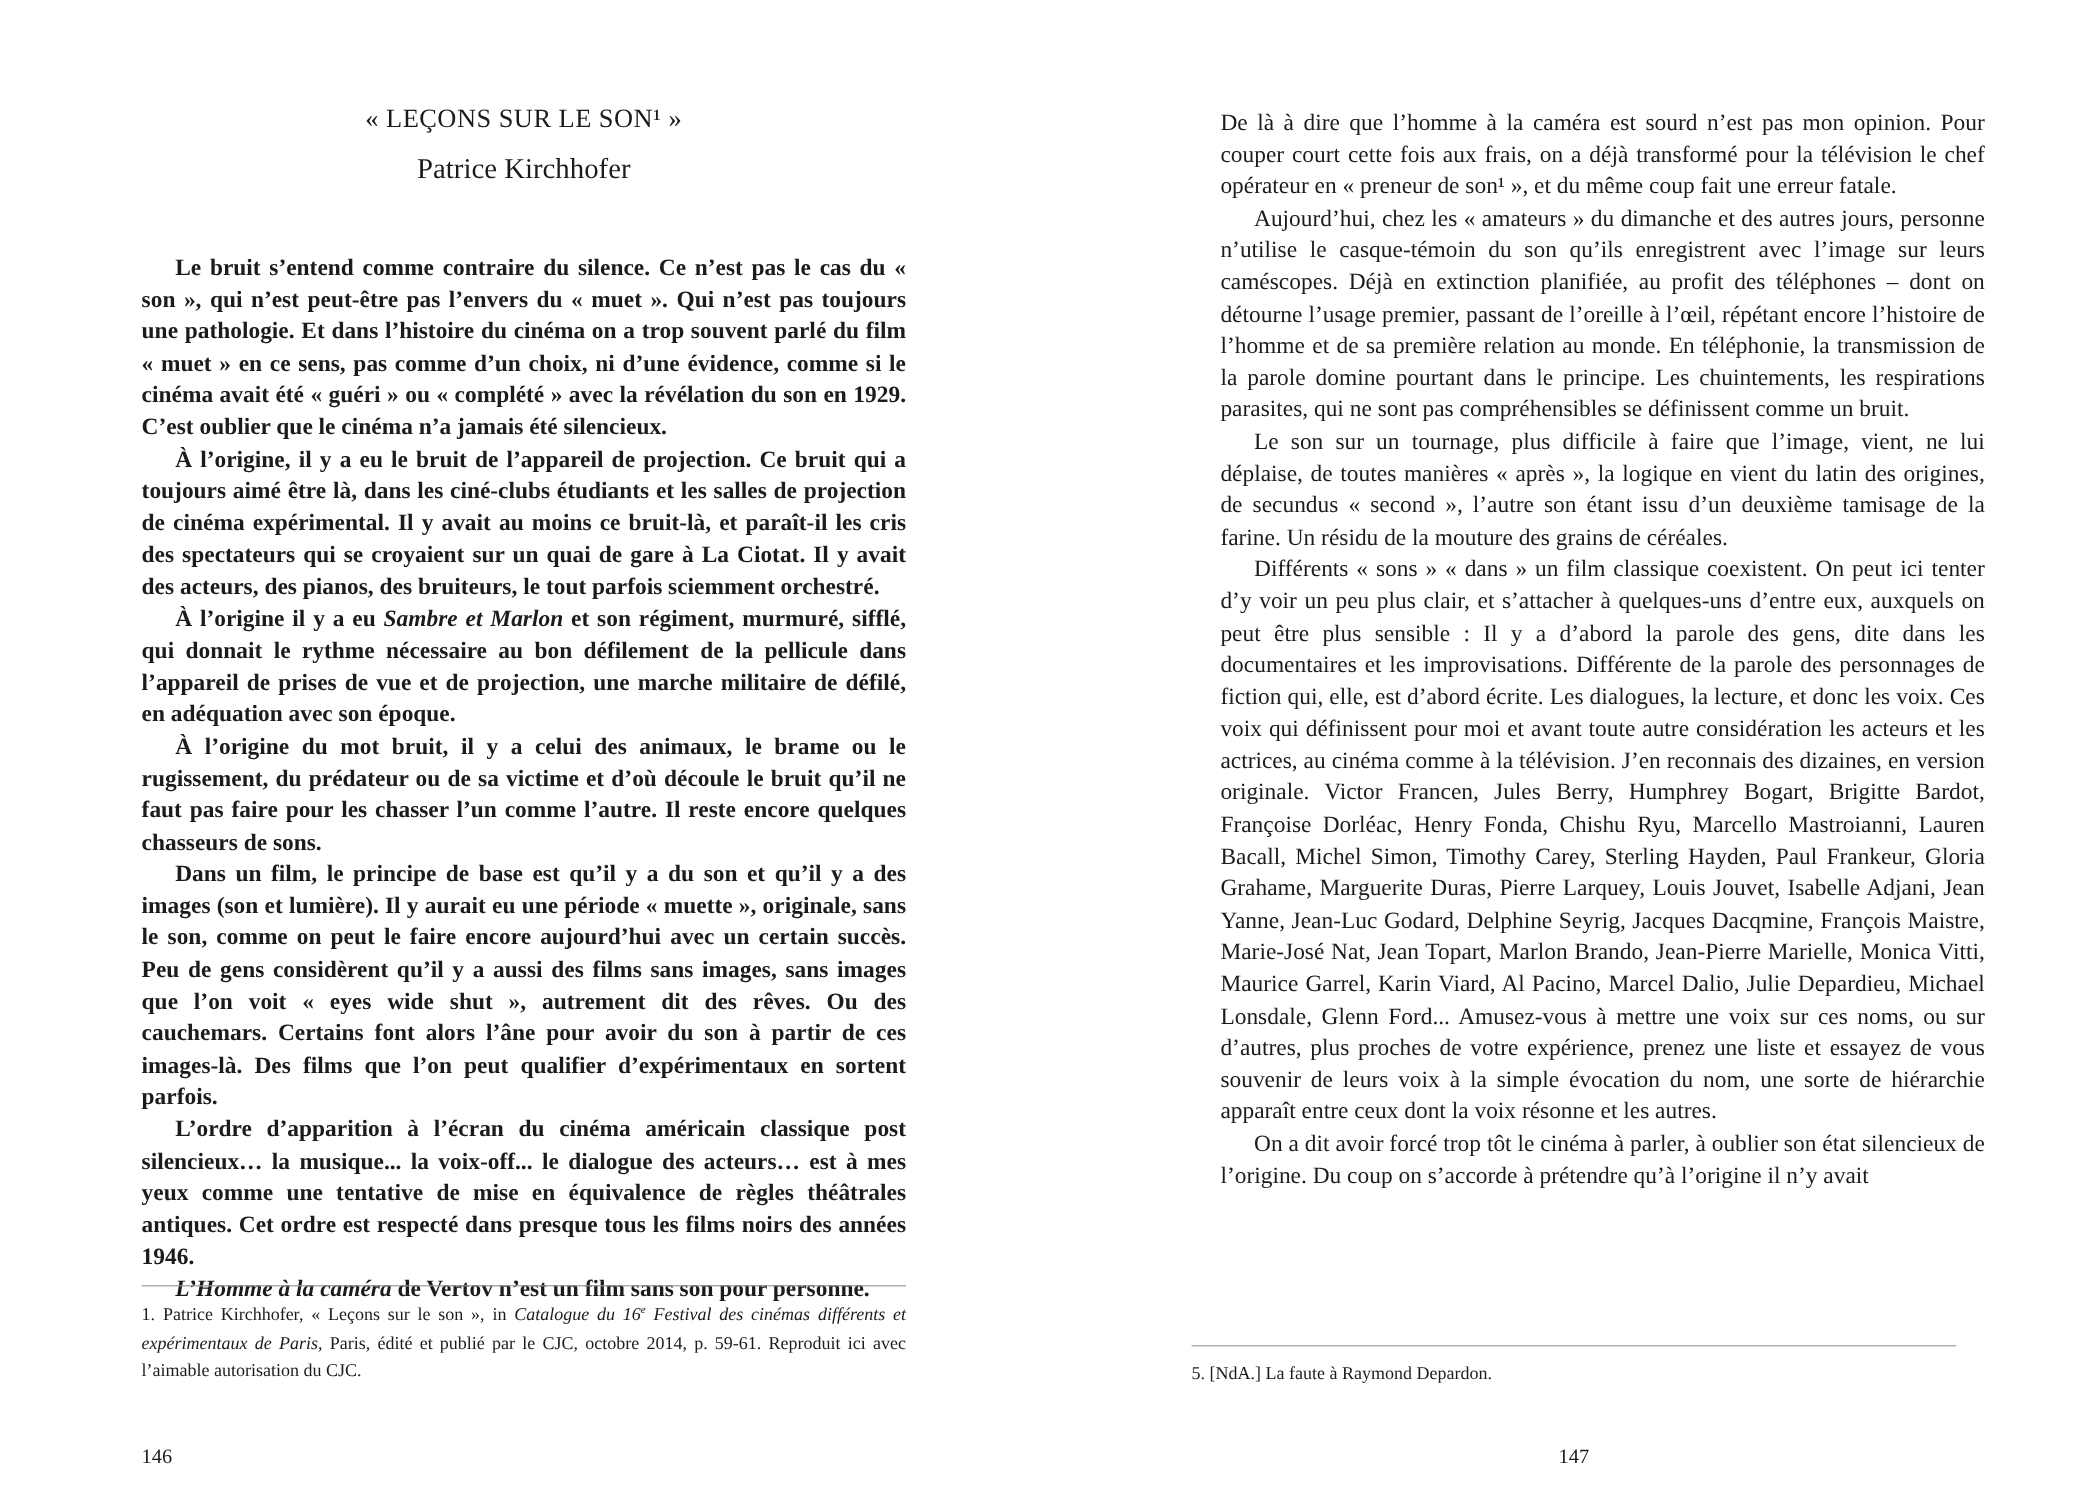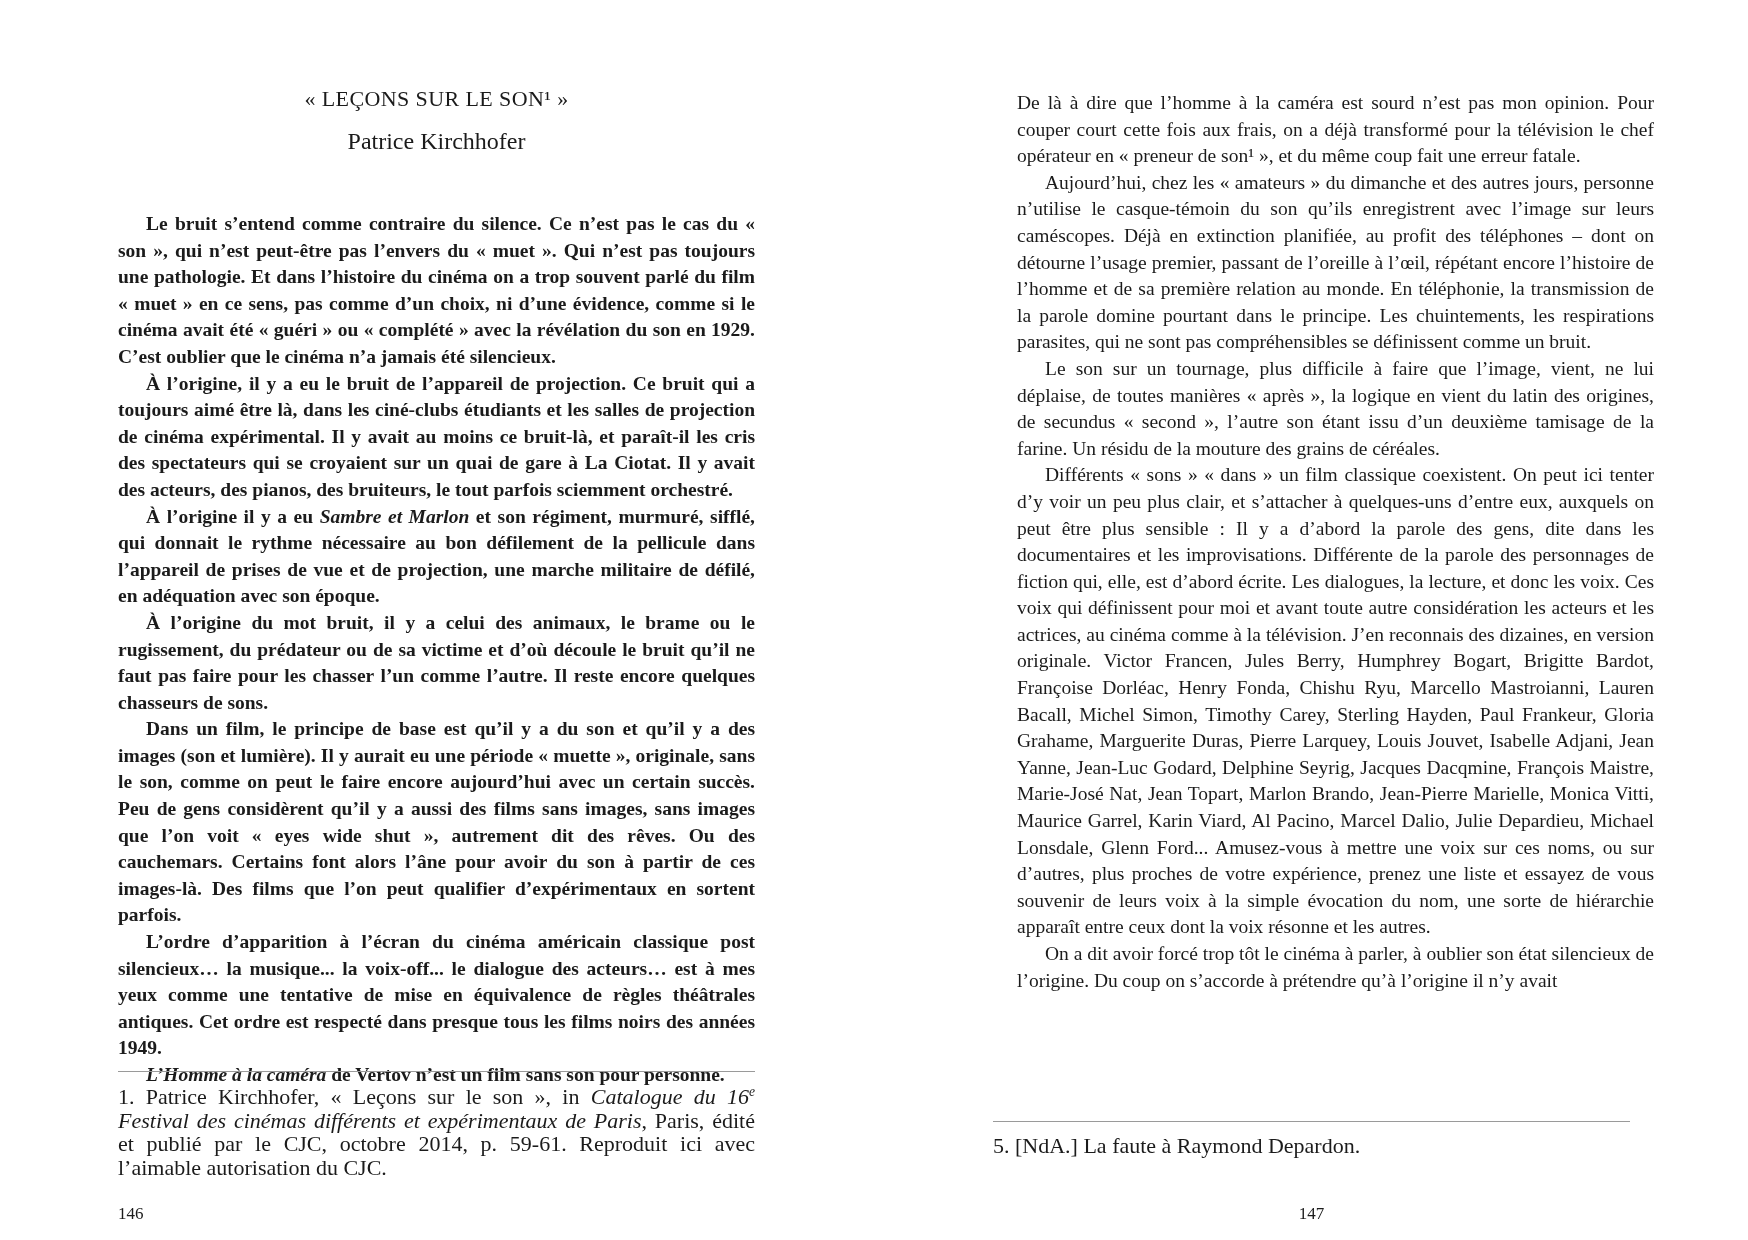--- a/index.html
+++ b/index.html
@@ -45,21 +45,21 @@
     position: absolute;
     width: 637px; height: 0;
     border-top: 1px solid #9a9a9a;
   }
   #left-rule  { left: 118px; top: 1071px; }
   #right-rule { left: 993px; top: 1121px; }
   .footnote {
     position: absolute;
     width: 637px;
     text-align: justify;
-    font-size: 22px;
+    font-size: 15px;
     line-height: 23.6px;
   }
   #left-footnote  { left: 118px; top: 1085px; }
   #right-footnote { left: 993px; top: 1134px; }
   .pagenum {
     position: absolute;
     font-size: 17px;
     margin-top: 40px;
   }
   #left-pagenum  { left: 118px; top: 1164px; }
@@ -73,21 +73,21 @@
   <h1 class="page-title">« LEÇONS SUR LE SON¹ »</h1>
 
   <div class="page-author">Patrice Kirchhofer</div>
 
   <div class="col body-text" id="left-body">
       <p class="indent"><span>Le bruit s’entend comme contraire du silence. Ce n’est pas le cas du « son », qui n’est peut-être pas l’envers du « muet ». Qui n’est pas toujours une pathologie. Et dans l’histoire du cinéma on a trop souvent parlé du film « muet » en ce sens, pas comme d’un choix, ni d’une évidence, comme si le cinéma avait été « guéri » ou « complété » avec la révélation du son en 1929. C’est oublier que le cinéma n’a jamais été silencieux.</span></p>
       <p class="indent"><span>À l’origine, il y a eu le bruit de l’appareil de projection. Ce bruit qui a toujours aimé être là, dans les ciné-clubs étudiants et les salles de projection de cinéma expérimental. Il y avait au moins ce bruit-là, et paraît-il les cris des spectateurs qui se croyaient sur un quai de gare à La Ciotat. Il y avait des acteurs, des pianos, des bruiteurs, le tout parfois sciemment orchestré.</span></p>
       <p class="indent"><span>À l’origine il y a eu </span><span class="it">Sambre et Marlon</span><span> et son régiment, murmuré, sifflé, qui donnait le rythme nécessaire au bon défilement de la pellicule dans l’appareil de prises de vue et de projection, une marche militaire de défilé, en adéquation avec son époque.</span></p>
       <p class="indent"><span>À l’origine du mot bruit, il y a celui des animaux, le brame ou le rugissement, du prédateur ou de sa victime et d’où découle le bruit qu’il ne faut pas faire pour les chasser l’un comme l’autre. Il reste encore quelques chasseurs de sons.</span></p>
       <p class="indent"><span>Dans un film, le principe de base est qu’il y a du son et qu’il y a des images (son et lumière). Il y aurait eu une période « muette », originale, sans le son, comme on peut le faire encore aujourd’hui avec un certain succès. Peu de gens considèrent qu’il y a aussi des films sans images, sans images que l’on voit « eyes wide shut », autrement dit des rêves. Ou des cauchemars. Certains font alors l’âne pour avoir du son à partir de ces images-là. Des films que l’on peut qualifier d’expérimentaux en sortent parfois.</span></p>
-      <p class="indent"><span>L’ordre d’apparition à l’écran du cinéma américain classique post silencieux… la musique... la voix-off... le dialogue des acteurs… est à mes yeux comme une tentative de mise en équivalence de règles théâtrales antiques. Cet ordre est respecté dans presque tous les films noirs des années 1949.</span></p>
+      <p class="indent"><span>L’ordre d’apparition à l’écran du cinéma américain classique post silencieux… la musique... la voix-off... le dialogue des acteurs… est à mes yeux comme une tentative de mise en équivalence de règles théâtrales antiques. Cet ordre est respecté dans presque tous les films noirs des années 1946.</span></p>
       <p class="indent"><span class="it">L’Homme à la caméra</span><span> de Vertov n’est un film sans son pour personne.</span></p>
     </div>
 
   <div class="rule" id="left-rule"></div>
 
   <div class="footnote" id="left-footnote"><span>1. Patrice Kirchhofer, « Leçons sur le son », in </span><span class="it">Catalogue du 16</span><sup class="it">e</sup><span class="it"> Festival des cinémas différents et expérimentaux de Paris</span><span>, Paris, édité et publié par le CJC, octobre 2014, p. 59-61. Reproduit ici avec l’aimable autorisation du CJC.</span></div>
 
   <div class="pagenum" id="left-pagenum">146</div>
 
   <div class="col body-text" id="right-body">

